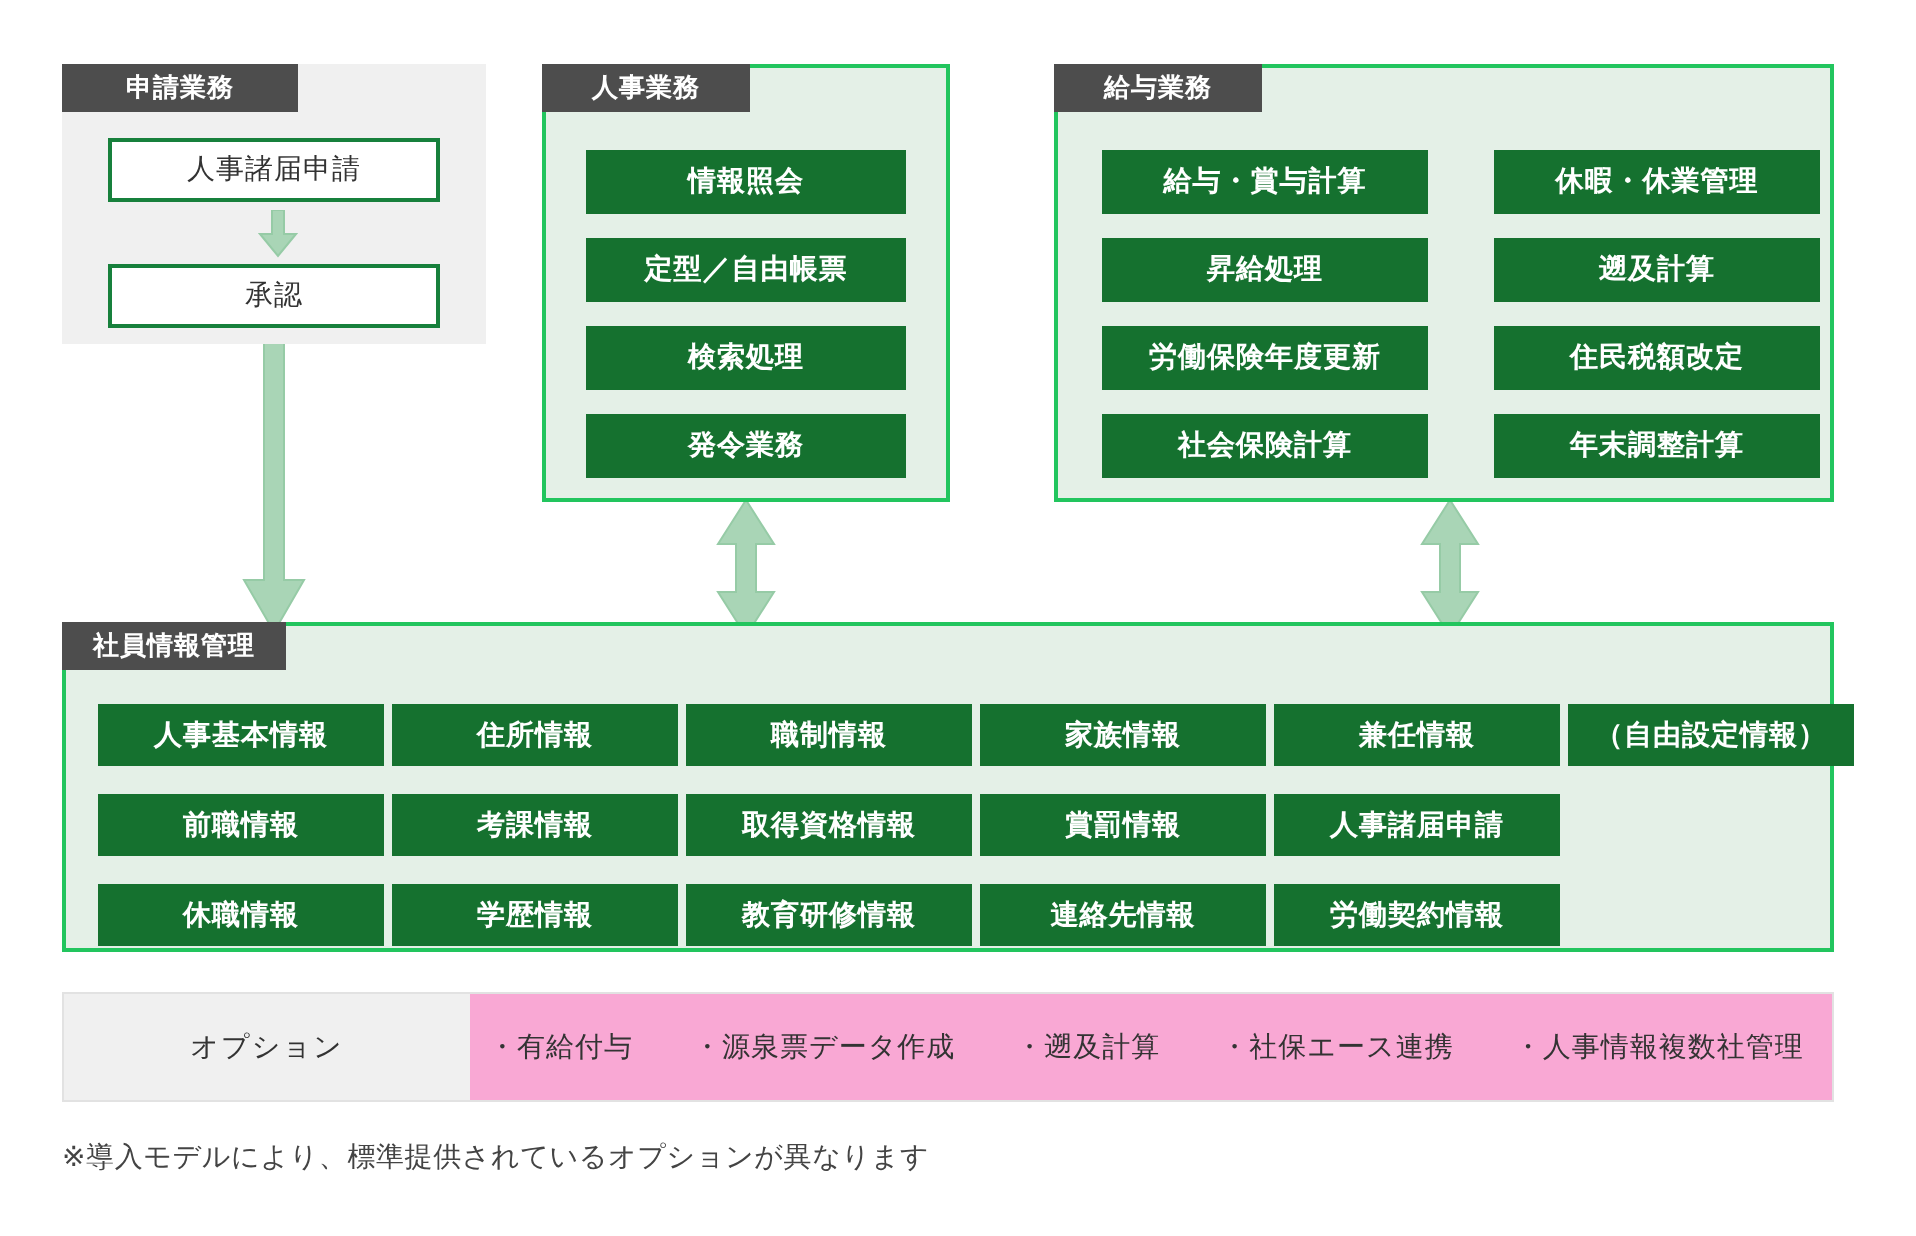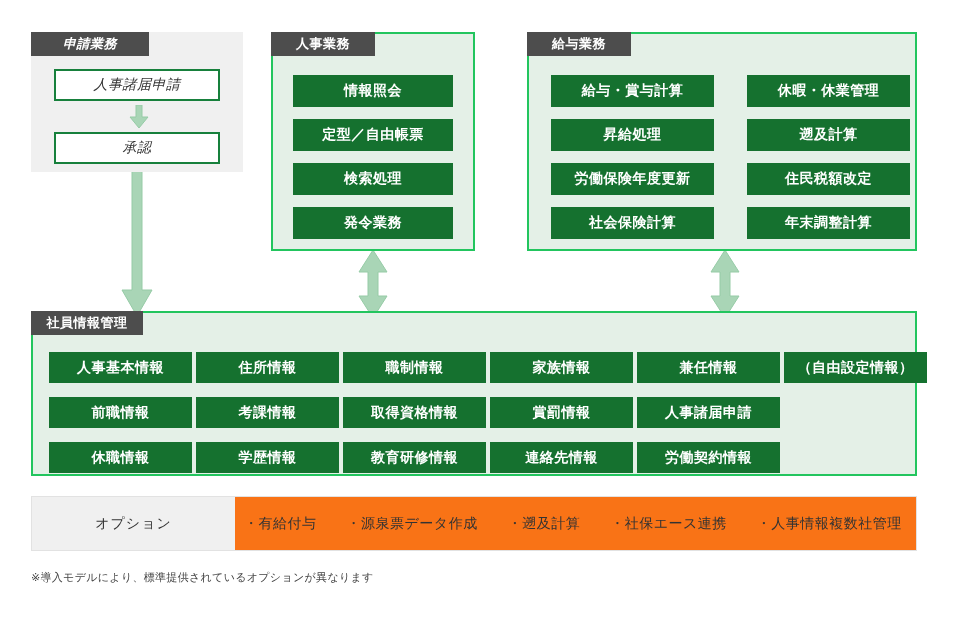--- a/index.html
+++ b/index.html
@@ -86,21 +86,21 @@
   .arrow {
     position: absolute;
   }
 
   
   .option-bar {
     position: absolute;
     box-sizing: border-box;
     display: flex;
     border: 1px solid #e2e2e2;
-    background: #f97316;
+    background: #f9a8d4;
   }
   .option-label {
     background: #f0f0f0;
     display: flex;
     align-items: center;
     justify-content: center;
     font-size: 14px;
     color: #333333;
     box-sizing: border-box;
     letter-spacing: 1px;
@@ -115,21 +115,21 @@
     letter-spacing: .5px;
     gap: 12px;
   }
   .option-values .opt-item {
     margin: 0 9px;
     white-space: nowrap;
   }
 
   .footnote {
     position: absolute;
-    font-size: 11px;
+    font-size: 14px;
     color: #444444;
     letter-spacing: .3px;
     white-space: nowrap;
   }
 </style>
 </head>
 <body>
 
 <div class="canvas">
 
@@ -138,21 +138,21 @@
   </svg>
 
   <svg class="arrow" style="left:357px; top:250px;" width="32" height="68" viewBox="0 0 32 68">
     <polygon points="16,0 30,22 21,22 21,46 30,46 16,68 2,46 11,46 11,22 2,22" fill="#a9d5b6" stroke="#96cba6" stroke-width="1"></polygon>
   </svg>
 
   <svg class="arrow" style="left:709px; top:250px;" width="32" height="68" viewBox="0 0 32 68">
     <polygon points="16,0 30,22 21,22 21,46 30,46 16,68 2,46 11,46 11,22 2,22" fill="#a9d5b6" stroke="#96cba6" stroke-width="1"></polygon>
   </svg>
 
-  <div class="panel grey" style="left:31px; top:32px; width:212px; height:140px;font-style:italic;">
+  <div class="panel grey" style="left:31px; top:32px; width:212px; height:140px;">
     <div class="panel-tab" style="width:118px;">申請業務</div>
 
     <div class="wbox" style="left:23px; top:37px; width:166px; height:32px;">人事諸届申請</div>
 
     <svg class="arrow" style="left:98px; top:73px;" width="20" height="24" viewBox="0 0 20 24">
       <polygon points="7,0 13,0 13,12 19,12 10,23 1,12 7,12" fill="#a9d5b6" stroke="#96cba6" stroke-width="1"></polygon>
     </svg>
 
     <div class="wbox" style="left:23px; top:100px; width:166px; height:32px;">承認</div>
   </div>

